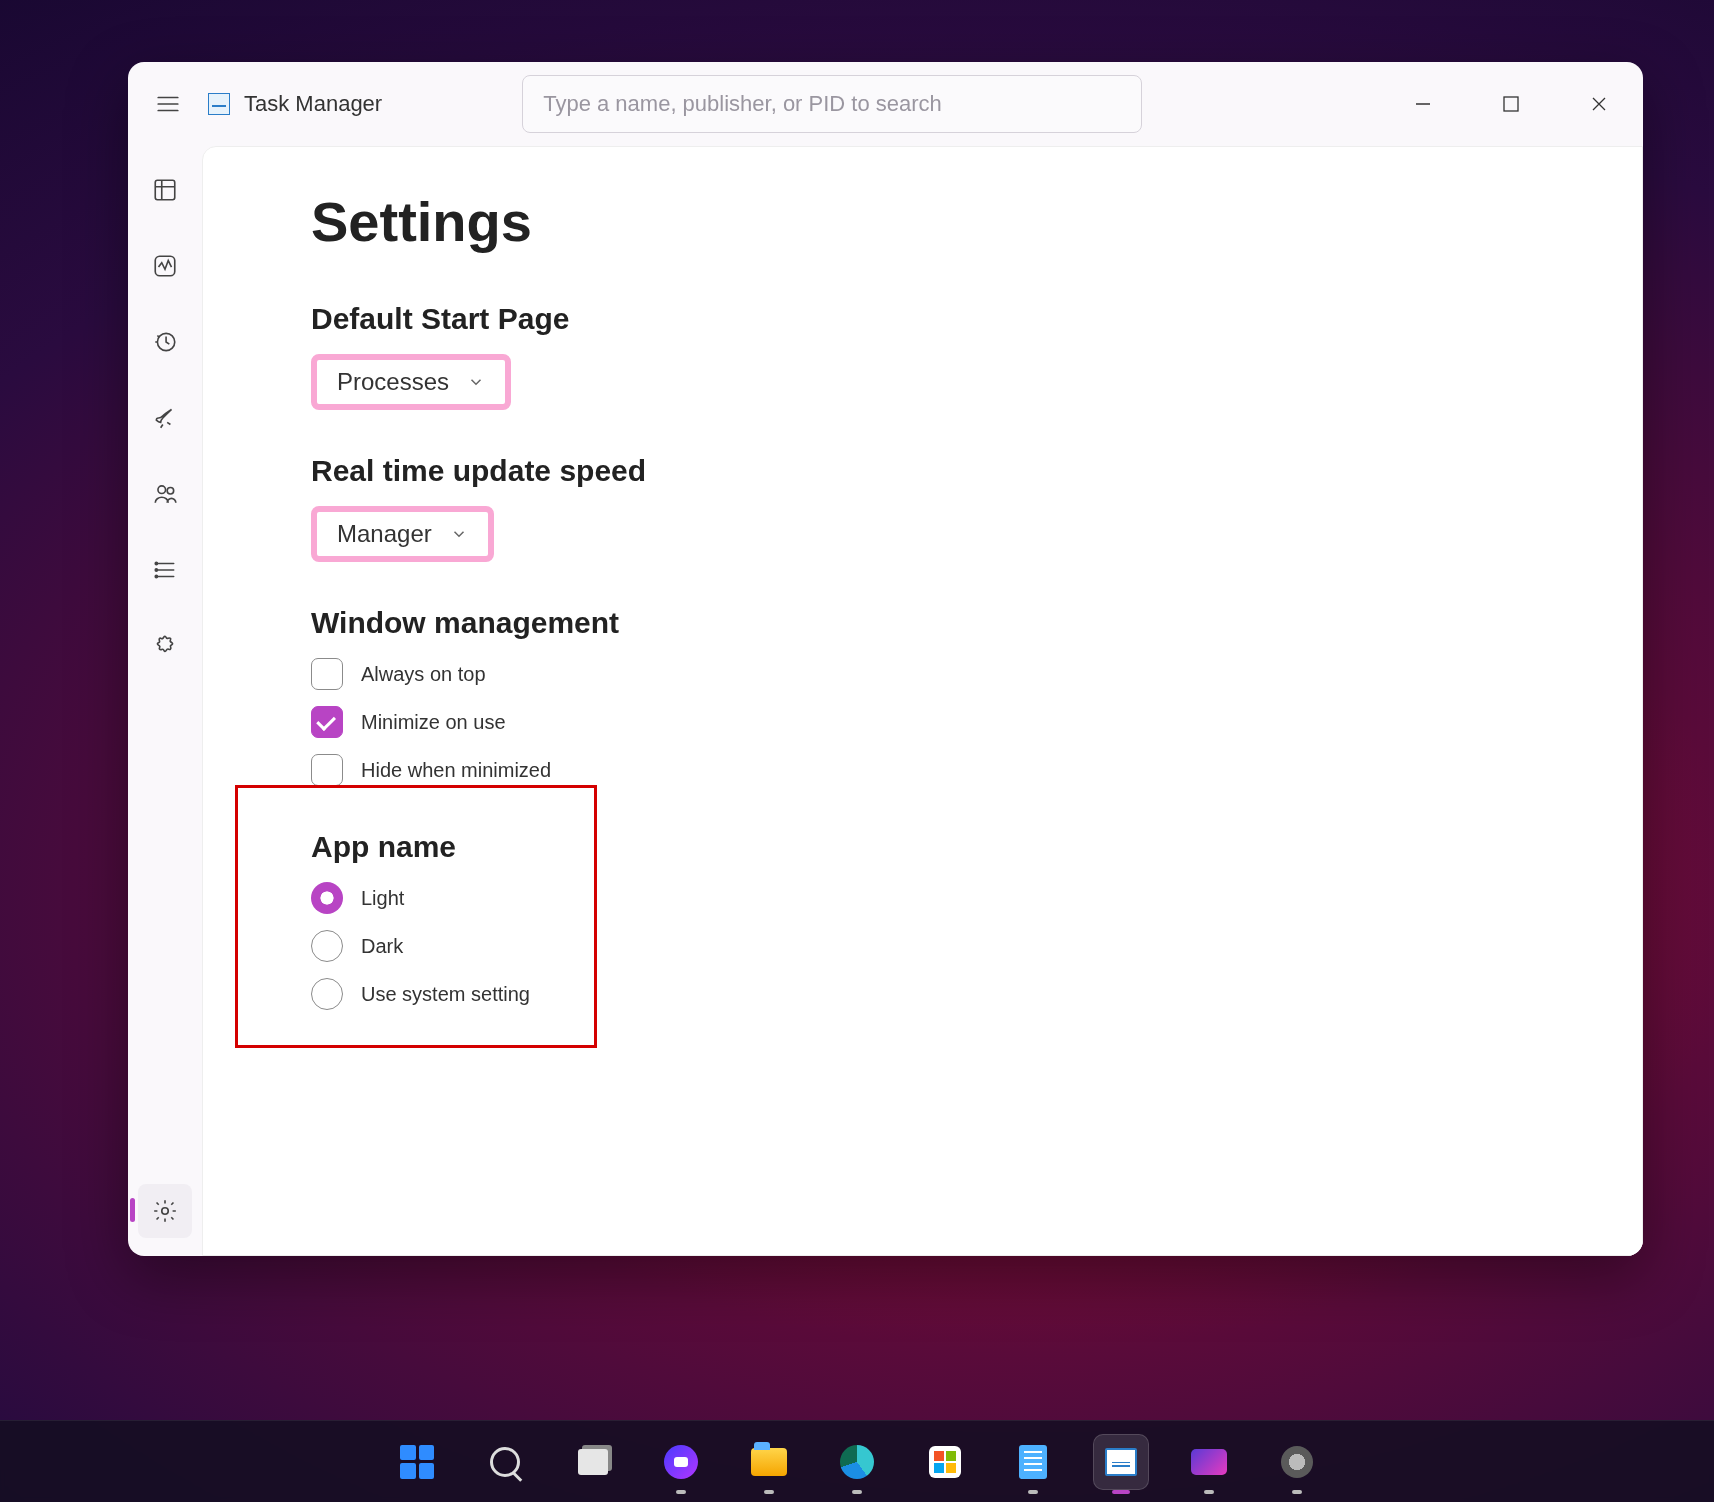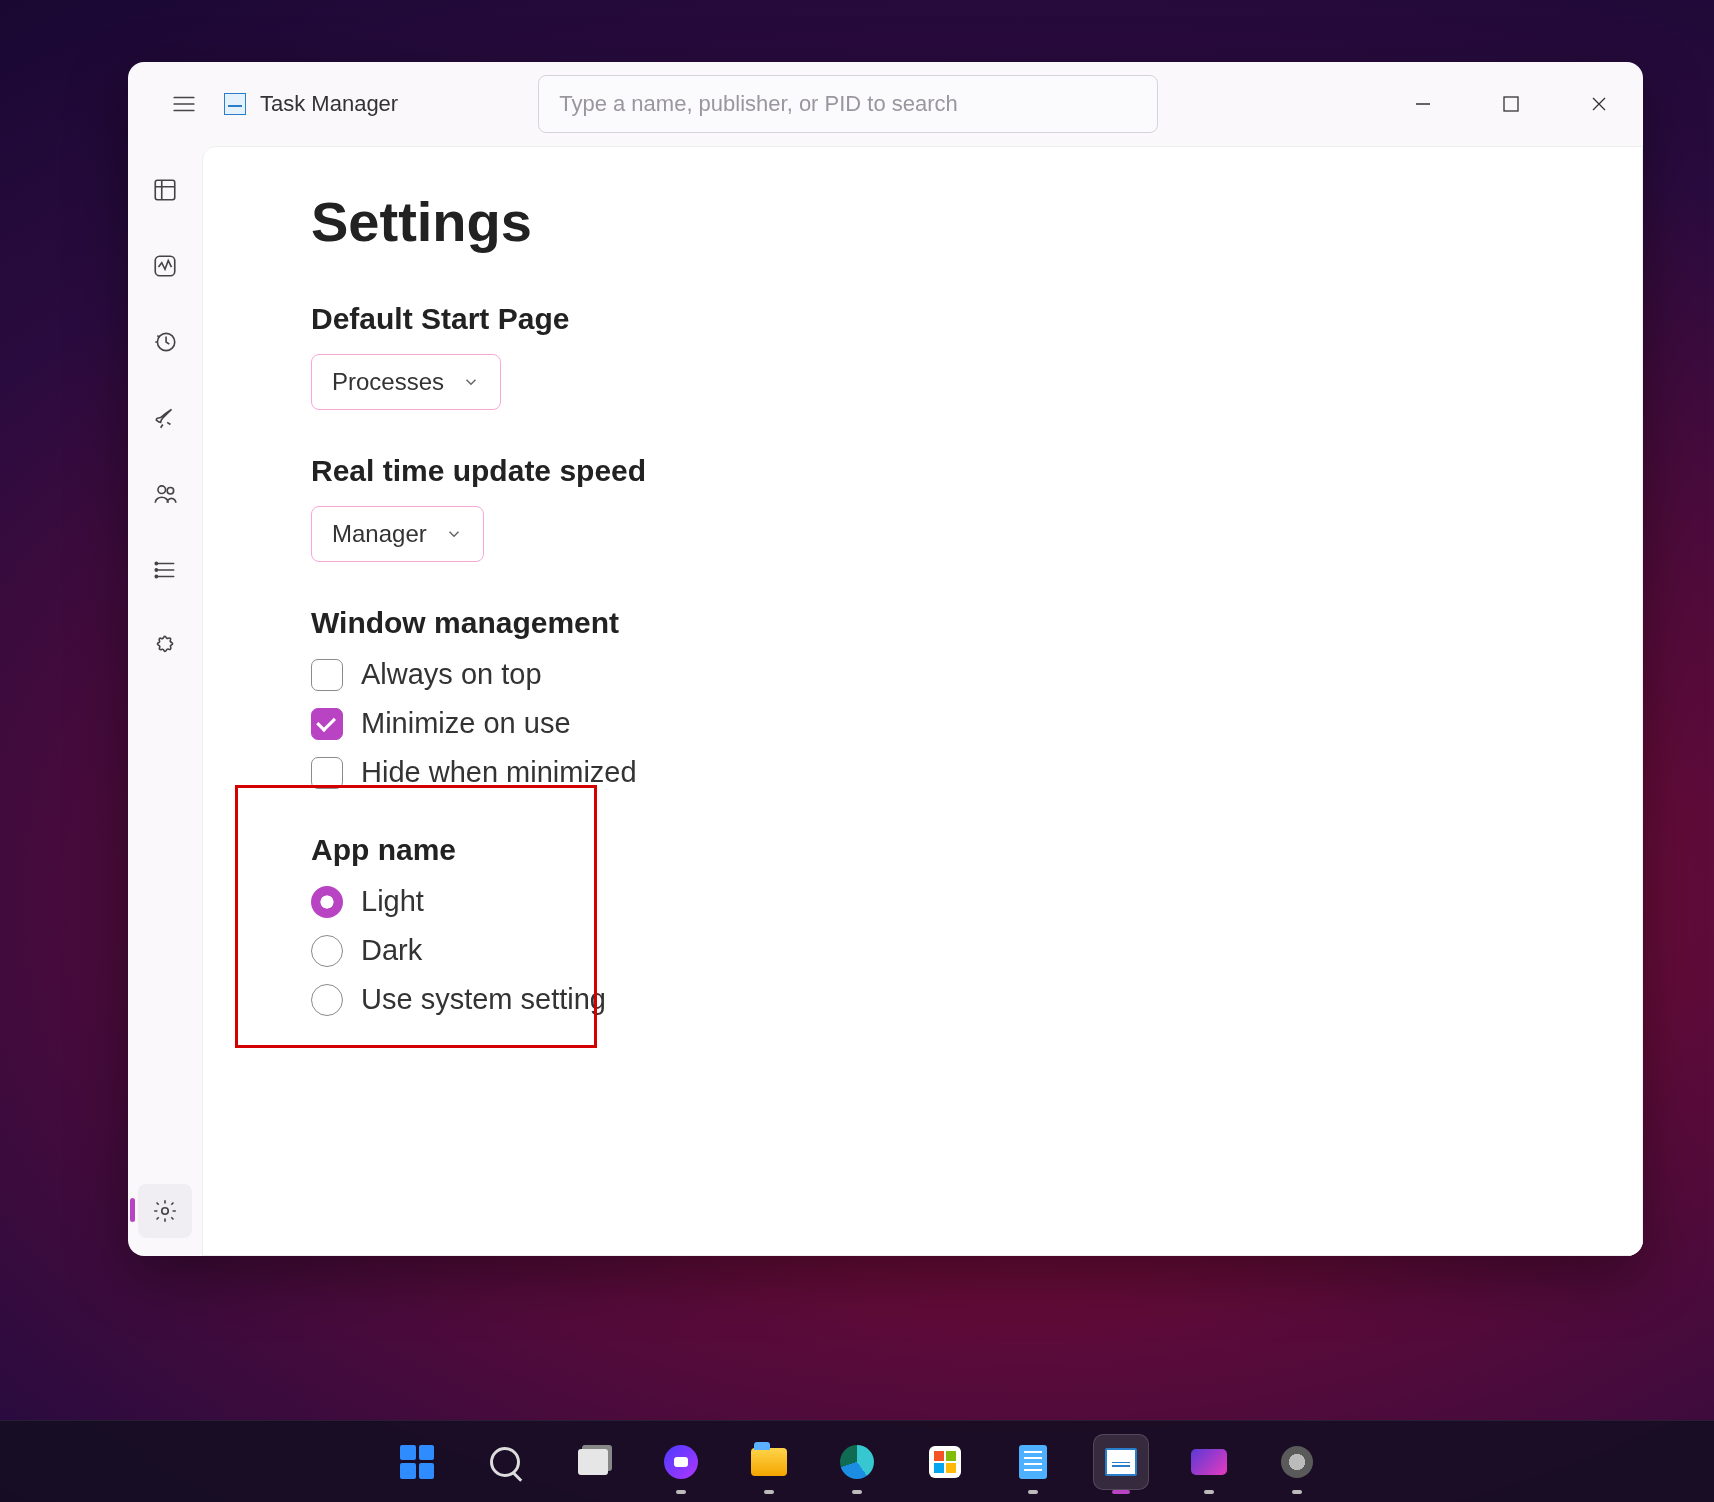--- a/index.html
+++ b/index.html
@@ -15,21 +15,21 @@
     width: 1515px; height: 1194px;
     background: #faf8fb;
     border-radius: 16px;
     box-shadow: 0 20px 60px rgba(0,0,0,.4);
     display: flex; flex-direction: column;
     overflow: hidden;
   }
   .titlebar {
     height: 84px;
     display: flex; align-items: center;
-    padding-left: 28px;
+    padding-left: 12px;
     flex: 0 0 auto;
   }
   .hamburger {
     width: 56px; height: 56px;
     display: flex; align-items: center; justify-content: center;
     border-radius: 6px;
   }
   .hamburger svg { width: 26px; height: 26px; }
   .app-icon {
     margin-left: 12px;
@@ -94,26 +94,26 @@
     border-top-left-radius: 14px;
     border:1px solid #eee;
     padding: 42px 0 0 108px;
     overflow:auto;
   }
   .page-title { font-size:56px; font-weight:700; color:#222; margin-bottom:48px;}
   .section-label { font-size:30px; font-weight:600; color:#222; margin-bottom:18px;}
   .dropdown {
     display:inline-flex; align-items:center; gap:18px;
     height:56px; padding:0 20px;
-    border:1px solid #f9a8d4; border-radius:8px;
+    border:6px solid #f9a8d4; border-radius:8px;
     font-size:24px; color:#333; background:#fff;
   }
   .chev { width:18px; height:18px; }
   .setting-block { margin-bottom:44px; }
-  .check-row { display:flex; align-items:center; gap:18px; margin:16px 0; font-size:29px; color:#333;}
+  .check-row { display:flex; align-items:center; gap:18px; margin:16px 0; font-size:20px; color:#333;}
   .checkbox {
     width:32px; height:32px; border:1.5px solid #8b8b8b; border-radius:7px;
     display:flex; align-items:center; justify-content:center;
     background:#fff;
   }
   .checkbox.checked { background:#b844c4; border-color:#b844c4; }
   .checkbox.checked::after{
     content:""; width:14px; height:8px; border:3px solid #fff; border-top:none; border-right:none;
     transform: rotate(-45deg) translateY(-2px);
   }

